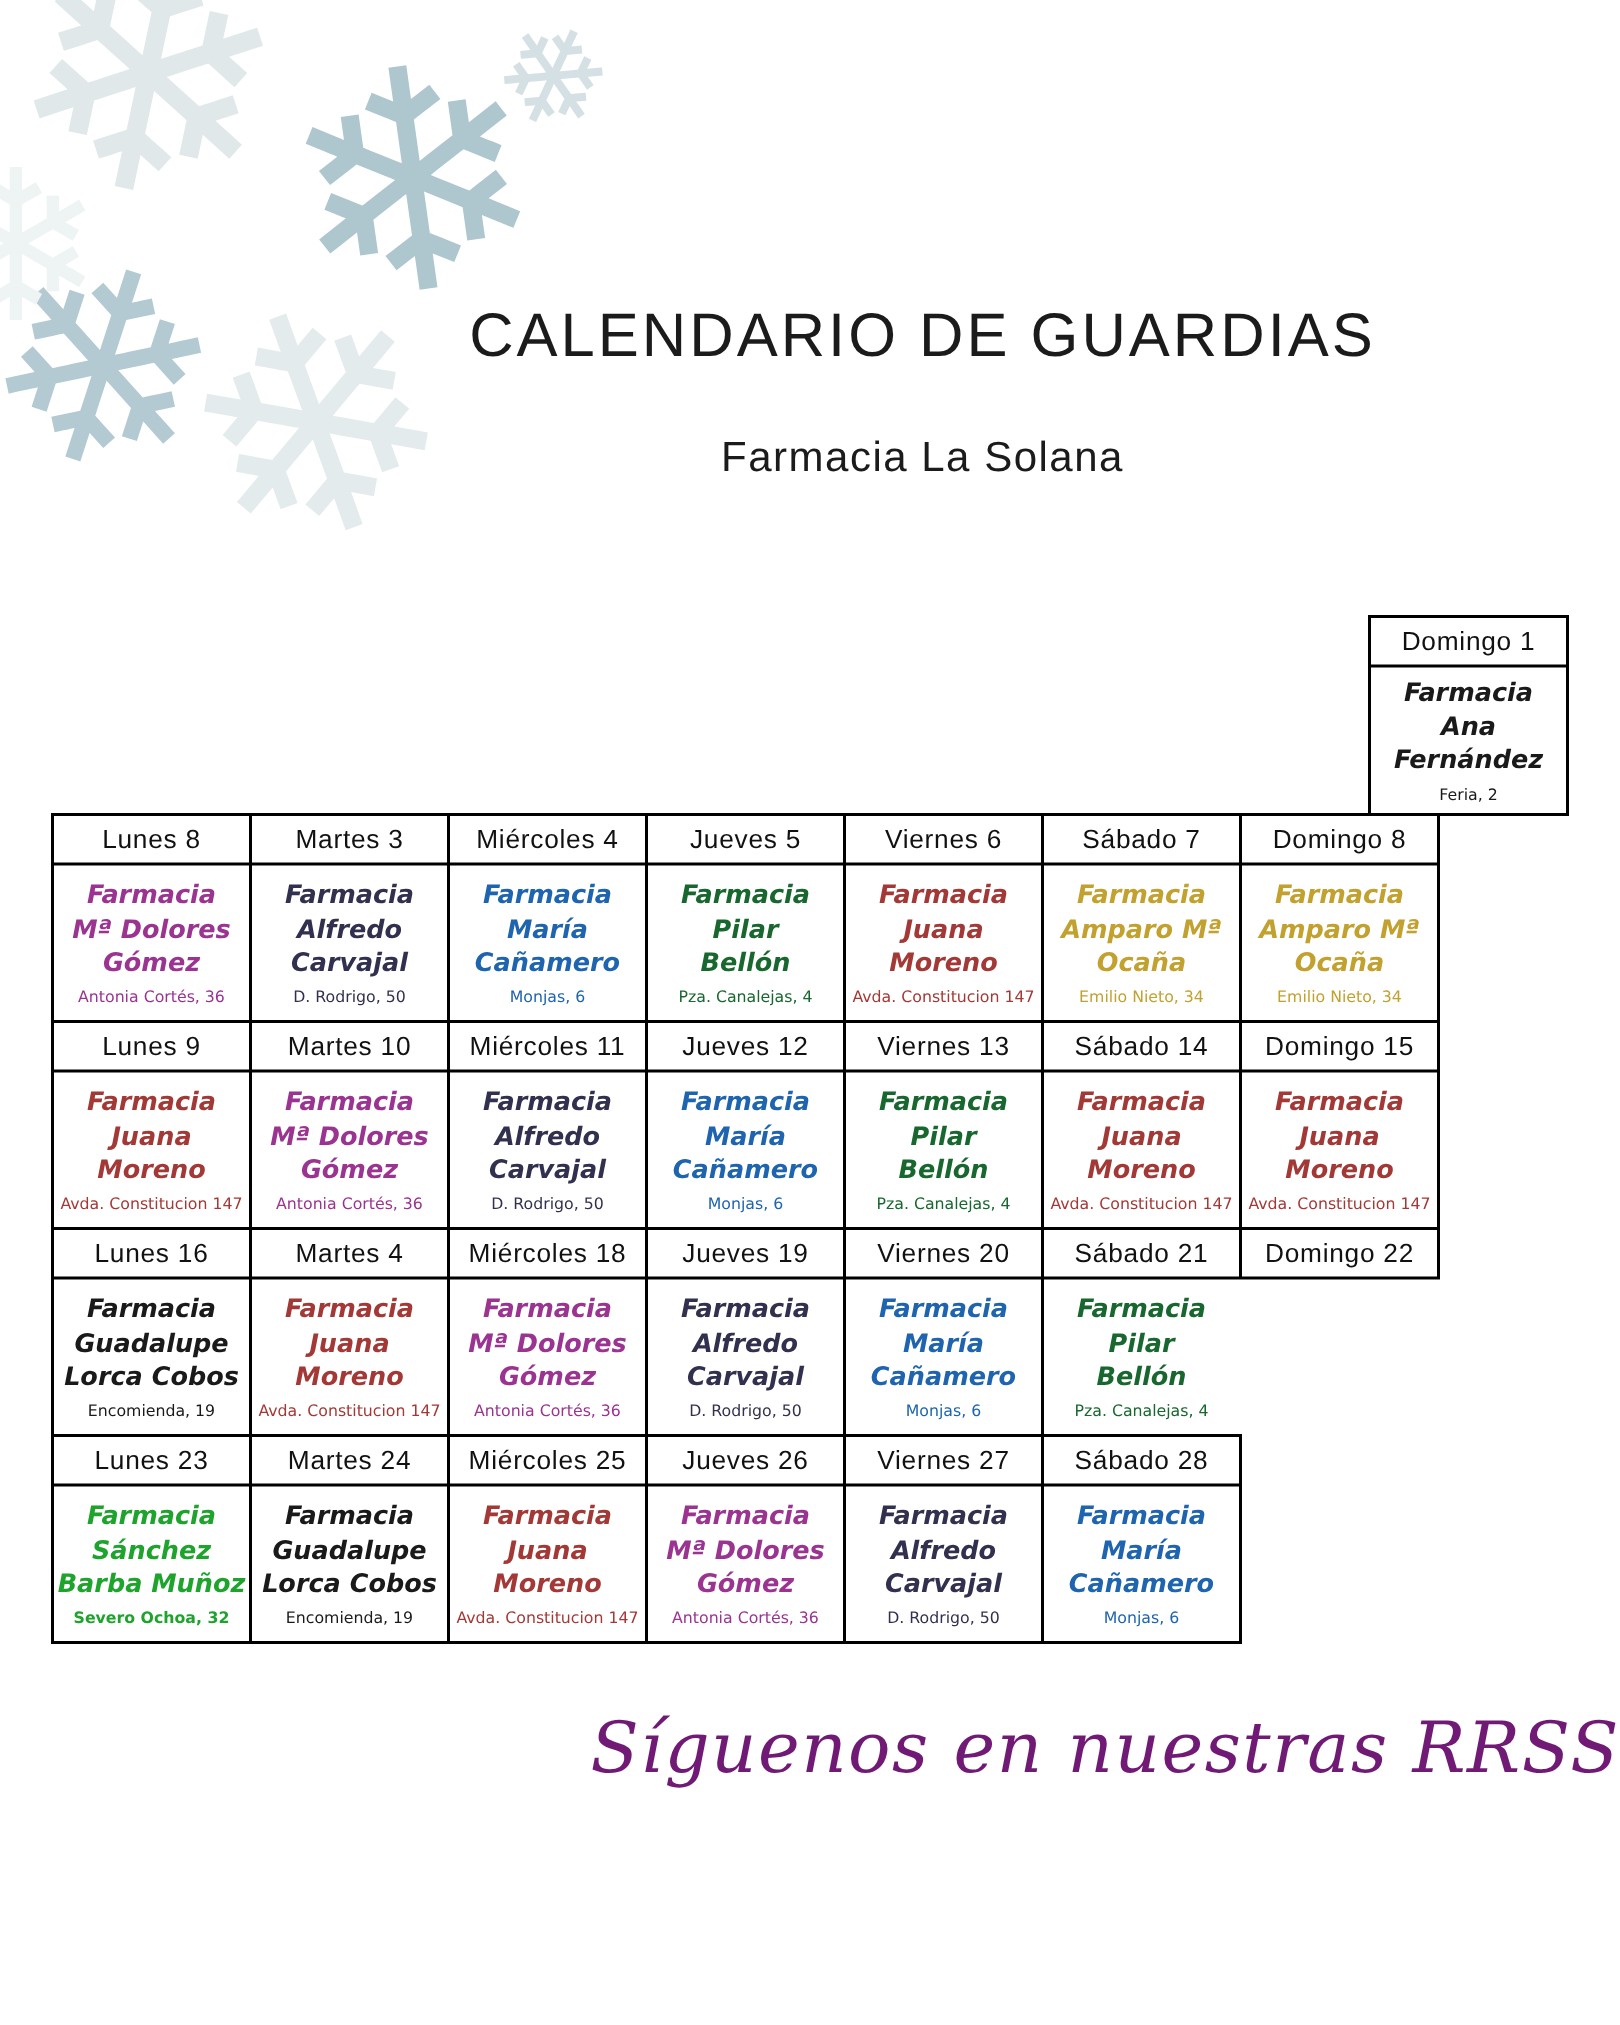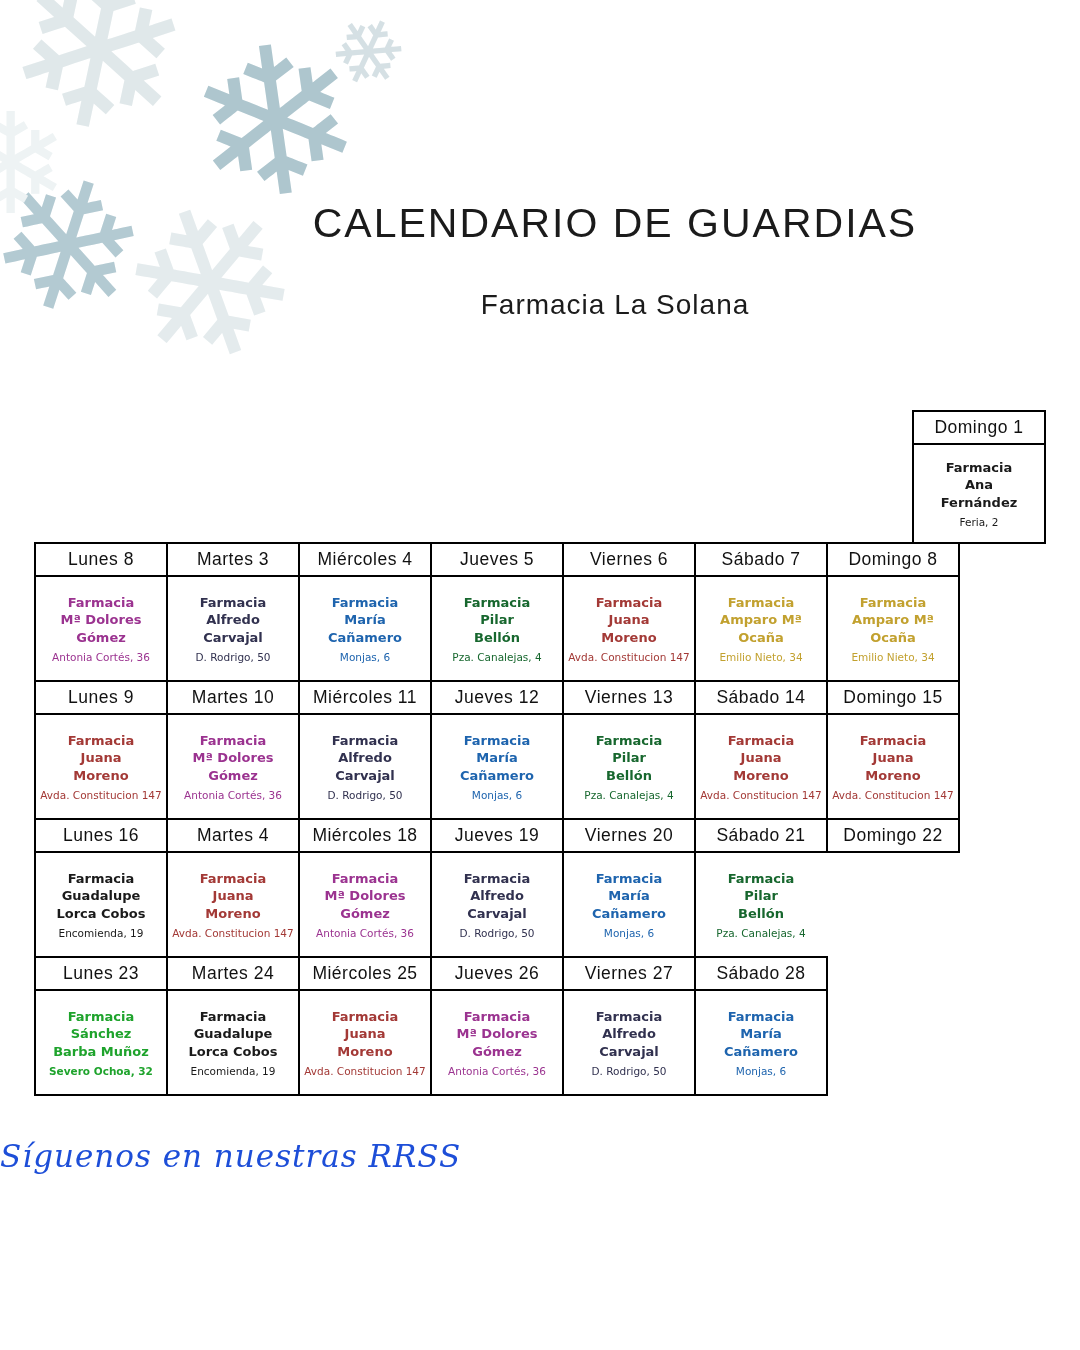--- a/index.html
+++ b/index.html
@@ -25,29 +25,29 @@
   .calendar{position:absolute;top:410px;left:34px;width:1012px;}
   .standalone-row{display:flex;justify-content:flex-end;}
   .week-row{display:flex;margin-top:-2px;}
   .cell{width:134px;box-sizing:border-box;background:#fff;border:2px solid #000;flex:0 0 auto;}
   .week-row .cell + .cell{margin-left:-2px;}
   .cell-head{height:31px;border-bottom:2px solid #000;display:flex;align-items:center;justify-content:center;
              font-size:17.5px;letter-spacing:0.5px;color:#111;}
   .cell-body{height:99px;display:flex;flex-direction:column;align-items:center;justify-content:center;
              text-align:center;padding:2px 1px;}
   .standalone-row .cell-body{height:93px;}
-  .ph-name{font-family:"DejaVu Sans",sans-serif;font-weight:700;font-size:13px;line-height:1.35;}
+  .ph-name{font-family:"DejaVu Sans",sans-serif;font-weight:700;font-size:17px;line-height:1.35;font-style:italic;}
   .ph-addr{font-family:"DejaVu Sans",sans-serif;font-size:10.5px;margin-top:5px;}
   .ph-addr.bold{font-weight:700;}
   .cell.header-only{border:none;}
   .cell.header-only .cell-head{border:2px solid #000;}
 
   
-  .tagline{position:absolute;top:1138px;left:0;width:100%;text-align:left;
-           font-family:"DejaVu Serif",serif;font-style:italic;font-size:31px;color:#1d4ed8;letter-spacing:1px;}
+  .tagline{position:absolute;top:1138px;left:0;width:100%;text-align:right;
+           font-family:"DejaVu Serif",serif;font-style:italic;font-size:47px;color:#701a75;letter-spacing:1px;}
   .social-row{position:absolute;top:1220px;left:0;width:100%;display:flex;align-items:center;justify-content:center;}
   .social-icon{width:62px;height:62px;border-radius:16px;display:flex;align-items:center;justify-content:center;flex:0 0 auto;}
   .handle{font-size:29px;font-weight:400;color:#1b1b1b;letter-spacing:0.5px;}
   .ig-handle{margin:0 52px 0 22px;}
   .fb-handle{margin-right:18px;}
   .fb-letter{color:#fff;font-family:"DejaVu Sans",sans-serif;font-weight:700;font-size:40px;line-height:1;margin-top:6px;}
 </style>
 </head>
 <body>
 

